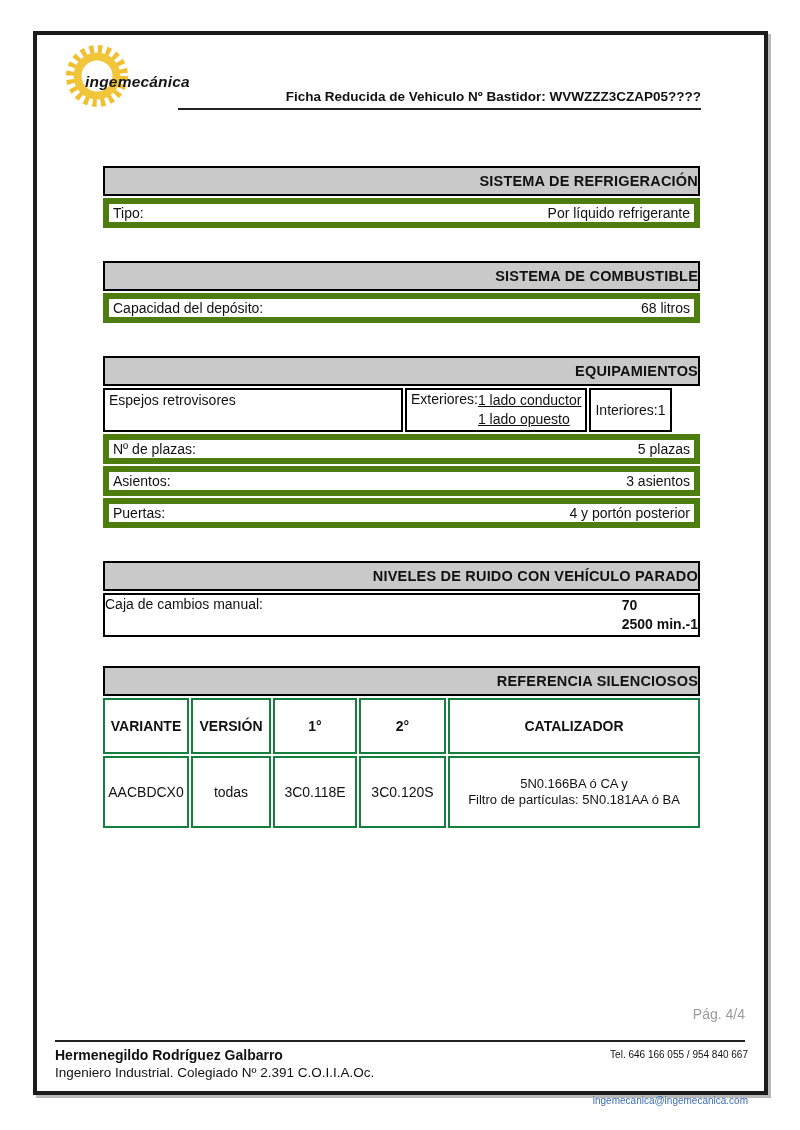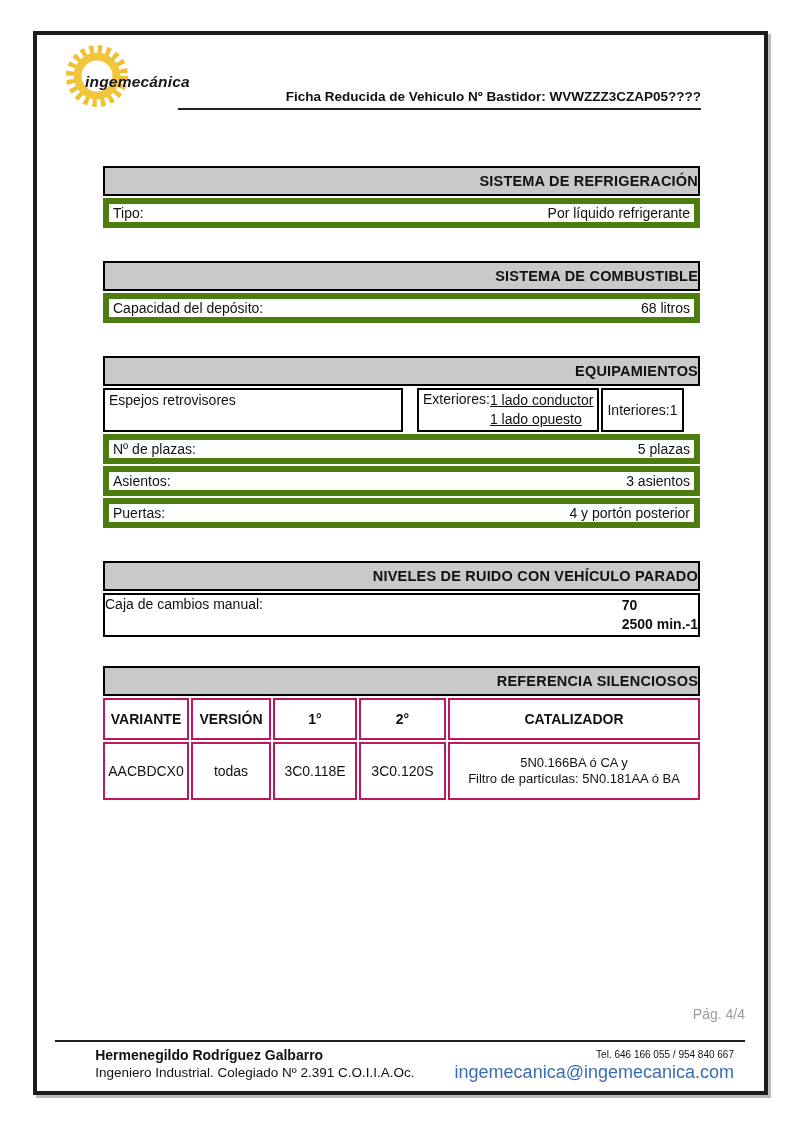--- a/index.html
+++ b/index.html
@@ -86,21 +86,21 @@
     font-size: 14px;
     min-height: 25px;
     background: #fff;
   }
   .tbl-row .lbl { text-align: left; }
   .tbl-row .val { text-align: right; }
   
   .equip-flex {
     margin-top: 2px;
     display: flex;
-    gap: 14px;
+    gap: 2px;
     align-items: stretch;
   }
   .equip-left {
     border: 2px solid #000;
     width: 300px;
     padding: 2px 4px;
     font-size: 14px;
     background: #fff;
   }
   .equip-right {
@@ -131,28 +131,28 @@
   }
   .noise-row .two-line { line-height: 19px; font-weight: bold; }
   
   .sil-grid {
     margin-top: 2px;
     display: grid;
     grid-template-columns: 86px 80px 84px 87px 1fr;
     gap: 2px;
   }
   .sil-cell {
-    border: 2px solid #be185d;
+    border: 2px solid #15803d;
     text-align: center;
     font-size: 14px;
     display: flex;
     align-items: center;
     justify-content: center;
     background: #fff;
-    padding: 11px 2px;
+    padding: 18px 2px;
   }
   .sil-head { font-weight: bold; min-height: 24px; }
   .sil-data { min-height: 36px; }
   .sil-cat {
     flex-direction: column;
     font-size: 13px;
     line-height: 16px;
   }
   
   .pag {
@@ -165,37 +165,38 @@
   .f-rule {
     position: absolute;
     left: 18px;
     right: 19px;
     top: 1005px;
     border-top: 2px solid #222;
   }
   .f-row {
     position: absolute;
     left: 18px;
-    right: 30px;
+    right: 16px;
     top: 1011px;
     display: flex;
-    justify-content: flex-end;
+    justify-content: space-between;
     gap: 40px;
   }
   .f-left { text-align: left; }
   .f-right { text-align: right; }
   .f-name { font-size: 14px; font-weight: bold; line-height: 18px; }
   .f-title { font-size: 13.5px; line-height: 17px; }
   .f-phone { font-size: 10px; line-height: 18px; }
   .f-email {
-    font-size: 18px;
+    font-size: 10px;
     line-height: 17px;
     color: #3a6cb5;
     text-decoration: none;
     display: block;
+    margin-top: 28px;
   }
 </style>
 </head>
 <body>
 
 <div class="canvas">
   <div class="frame">
 
     <div class="logo">
       <svg width="64" height="64" viewBox="0 0 64 64">

